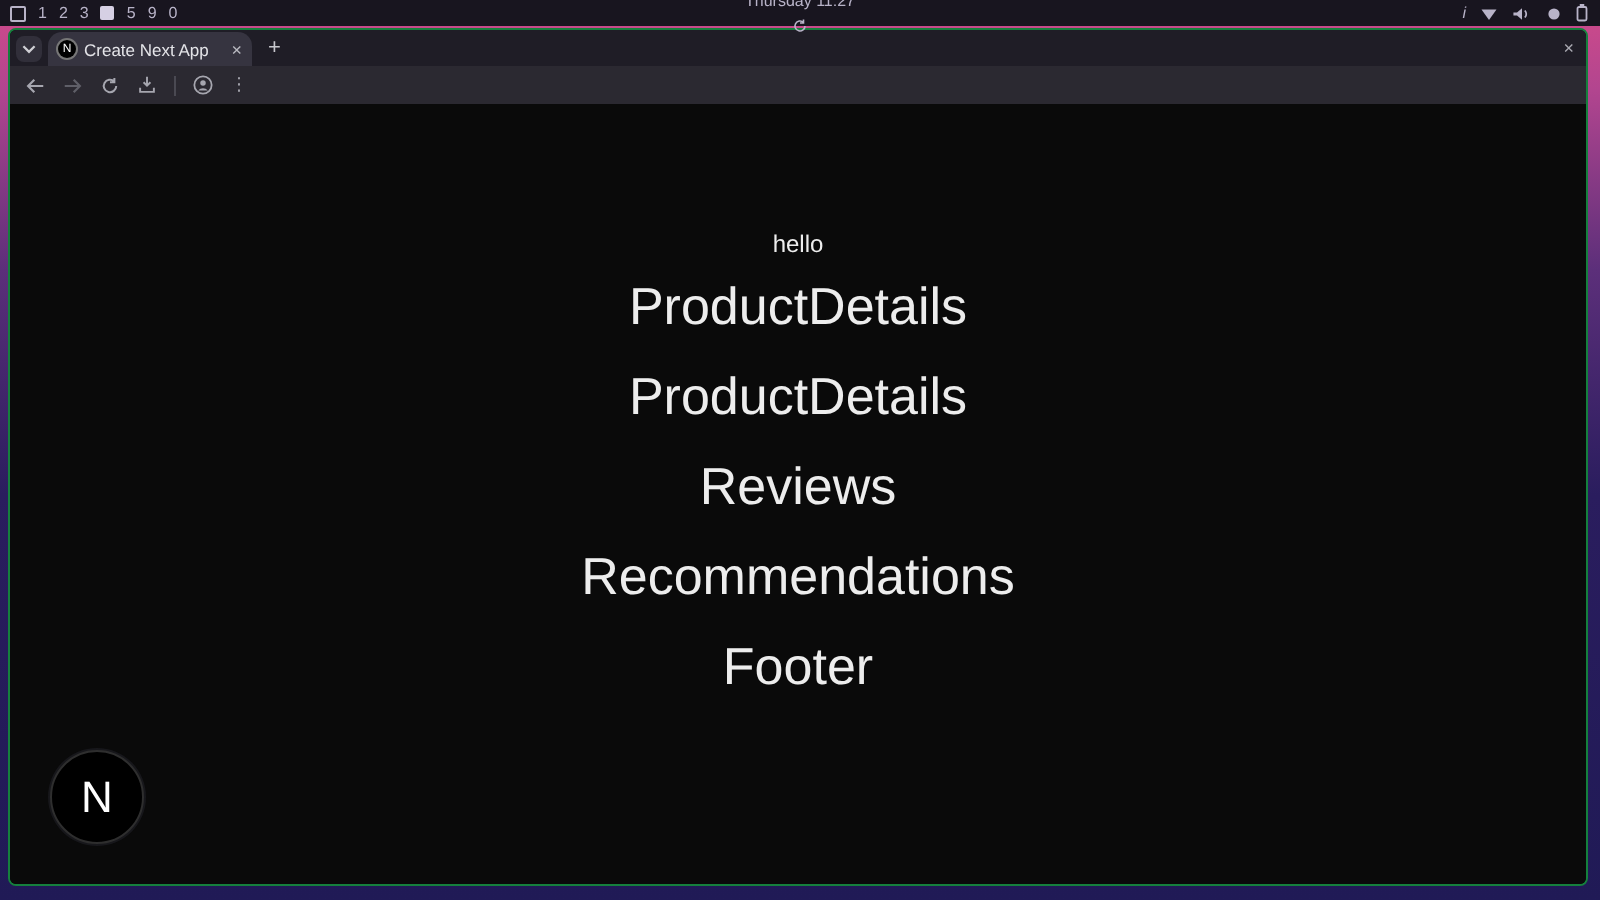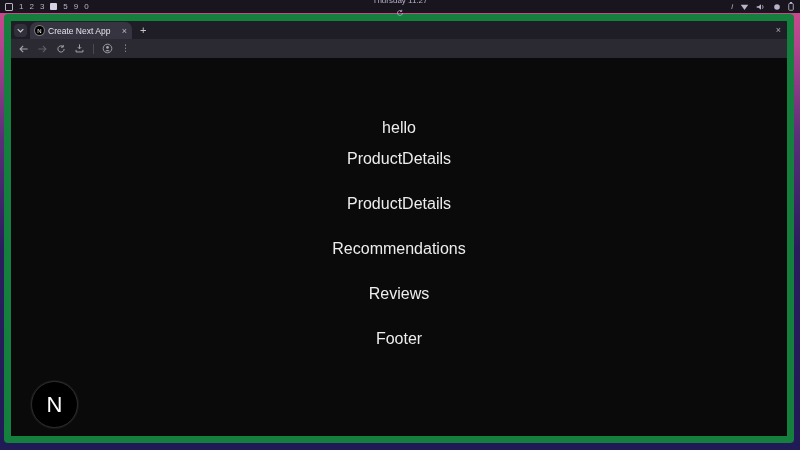--- a/index.html
+++ b/index.html
@@ -19,21 +19,21 @@
   .ws{line-height:13px;}
   .ws.active{width:7px;height:7px;background:#d6d0e4;border-radius:1px;font-size:0;}
   .tb-center{position:absolute;left:0;right:0;text-align:center;pointer-events:none;}
   .tb-center .inner{display:inline-flex;align-items:center;gap:4px;pointer-events:auto;flex-direction:column;}
   .tb-right{margin-left:auto;display:flex;gap:7px;padding-right:6px;align-items:center;}
   .tb-right svg,.tb-center svg{display:block;}
   .tb-i{font-size:8px;font-style:italic;}
   
   .window{
     position:absolute;left:4px;top:14px;width:790px;height:429px;
-    box-sizing:border-box;border:7px solid #15803d;border-radius:4px;
+    box-sizing:border-box;border:1px solid #15803d;border-radius:4px;
     background:#0a0a0a;overflow:hidden;
   }
   .tabstrip{height:18px;background:#1f1d26;display:flex;align-items:center;position:relative;}
   .tab-search{width:13px;height:13px;margin-left:3px;border-radius:4px;background:#312f3a;
     display:flex;align-items:center;justify-content:center;}
   .tab{height:17px;margin-top:1px;margin-left:3px;width:102px;background:#363440;
     border-radius:7px 7px 0 0;display:flex;align-items:center;padding:0 5px;gap:4px;
     font-size:8.5px;color:#e4e4e8;box-sizing:border-box;}
   .favicon{width:9px;height:9px;border-radius:50%;background:#000;color:#fff;
     font-size:6px;display:flex;align-items:center;justify-content:center;
@@ -48,22 +48,22 @@
     align-items:center;padding:0 6px;gap:4px;font-size:8.5px;}
   .url-host{color:#dcdce0;}
   .url-rest{color:#8f8f99;}
   .url-spacer{flex:1;}
   .star{color:#a6a6af;font-size:10px;line-height:10px;}
   .divider{width:1px;height:10px;background:#4a4952;}
   .kebab{color:#a6a6af;font-size:9px;line-height:9px;}
   
   .content{height:392px;background:#0a0a0a;color:#ededed;text-align:center;
     padding-top:57px;box-sizing:border-box;}
-  .h{line-height:26px;font-size:16px;}
-  .h.small{font-size:16px;}
+  .h{line-height:26px;font-size:26px;}
+  .h.small{font-size:12px;}
   .h.mb5{margin-bottom:5px;}
   .h.mb19{margin-bottom:19px;}
   .badge{position:absolute;left:20px;top:360px;width:45px;height:45px;border-radius:50%;
     background:#000;border:1px solid #2e2e2e;box-shadow:0 0 0 1px #17171b;
     color:#fff;font-size:22px;display:flex;align-items:center;justify-content:center;}
 </style>
 </head>
 <body>
 
 <div class="taskbar">
@@ -151,19 +151,19 @@
         <path d="M4.5 12a4.5 4.5 0 0 1 7 0" fill="#a6a6af"></path>
       </svg>
     </span>
     <span class="kebab">⋮</span>
   </div>
 
   <div class="content">
     <div class="h small mb5">hello</div>
     <div class="h mb19">ProductDetails</div>
     <div class="h mb19">ProductDetails</div>
+    <div class="h mb19">Reviews</div>
     <div class="h mb19">Recommendations</div>
-    <div class="h mb19">Reviews</div>
     <div class="h">Footer</div>
   </div>
 
   <div class="badge">N</div>
 </div>
 
 </body></html>

